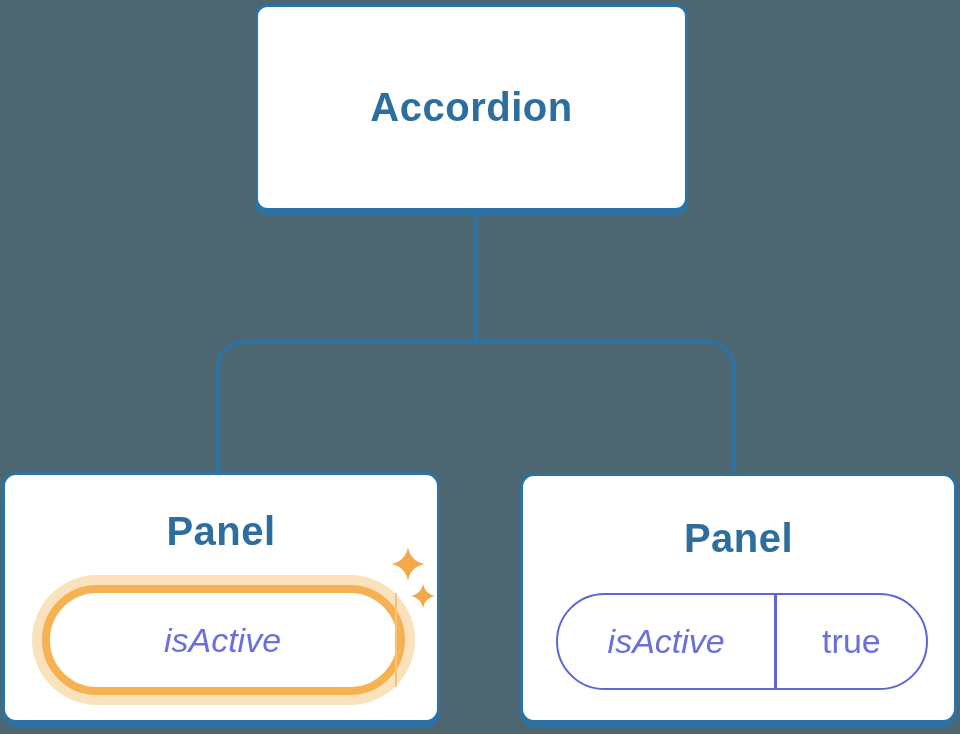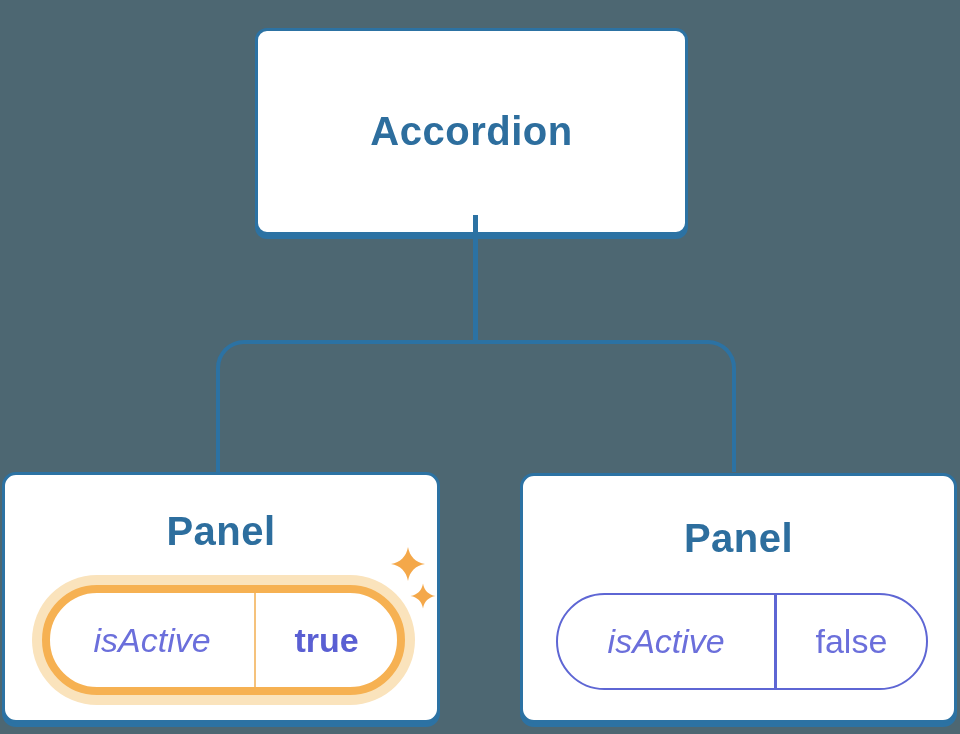--- a/index.html
+++ b/index.html
@@ -24,21 +24,20 @@
     box-shadow: 0 4px 0 #2C72A3;
     box-sizing: border-box;
   }
   .node-root {
     left: 255px; top: 4px;
     width: 433px; height: 207px;
     border-radius: 12px;
     display: flex;
     align-items: center;
     justify-content: center;
-    margin-top: 24px;
   }
   .node-title {
     color: #2D6E9E;
     font-size: 40px;
     font-weight: 600;
     letter-spacing: 0.5px;
   }
 
   
   .stem-root {
@@ -141,32 +140,31 @@
 
   <div class="stem-root"></div>
   <div class="branch"></div>
 
   <div class="node node-panel panel-left">
     <div class="panel-title">Panel</div>
 
     <div class="pill pill-active">
       <div class="pill-cell cell-name">isActive</div>
       <div class="pill-divider"></div>
-      <div class="pill-cell cell-value value-active">true</div>
     </div>
 
     <svg class="sparkles" viewBox="0 0 48 64" xmlns="http://www.w3.org/2000/svg">
       <path fill="#F4A84A" d="M17 0 C18.6 9.4 24.6 15.4 34 17 C24.6 18.6 18.6 24.6 17 34 C15.4 24.6 9.4 18.6 0 17 C9.4 15.4 15.4 9.4 17 0 Z"></path>
       <path fill="#F4A84A" d="M32 36.5 C33.2 43.5 37.5 47.8 44.5 49 C37.5 50.2 33.2 54.5 32 61.5 C30.8 54.5 26.5 50.2 19.5 49 C26.5 47.8 30.8 43.5 32 36.5 Z"></path>
     </svg>
   </div>
 
   <div class="node node-panel panel-right">
     <div class="panel-title">Panel</div>
 
     <div class="pill pill-inactive">
       <div class="pill-cell cell-name">isActive</div>
       <div class="pill-divider"></div>
-      <div class="pill-cell cell-value">false</div>
+      <div class="pill-cell cell-value">true</div>
     </div>
   </div>
 
 </div>
 
 </body></html>

